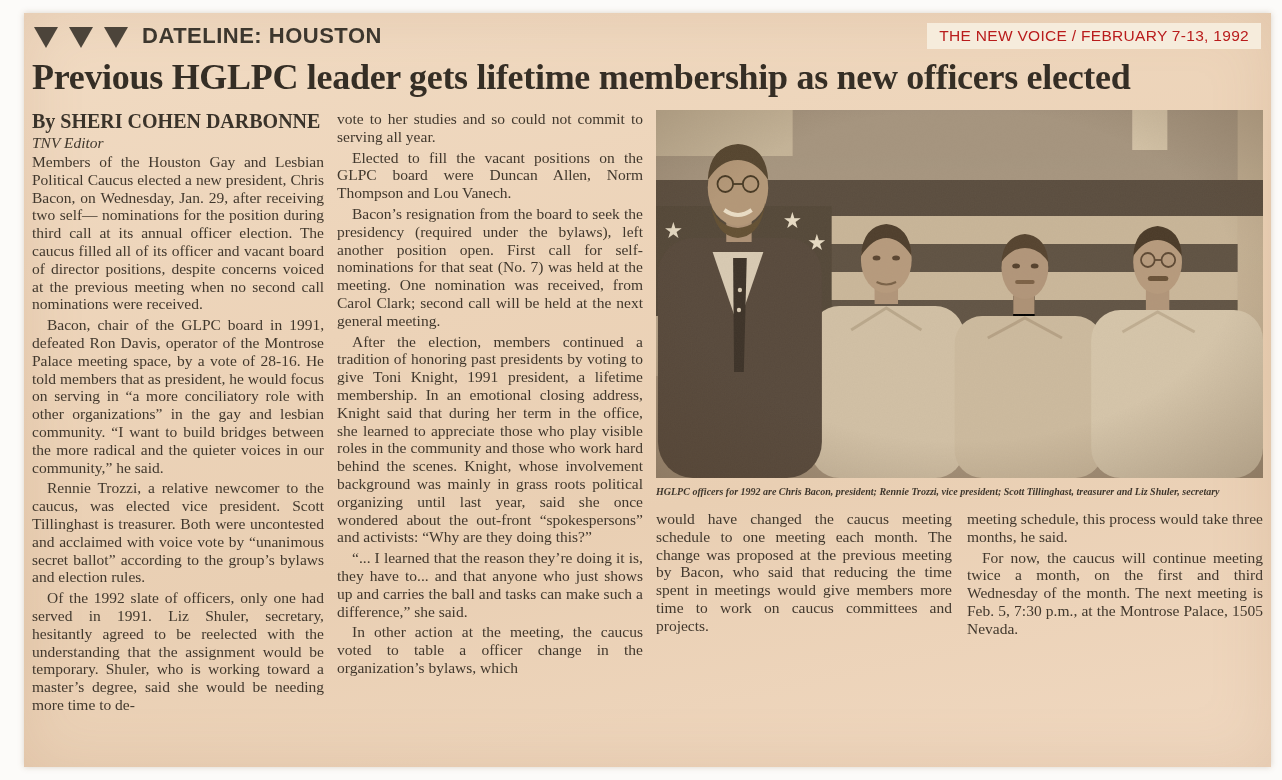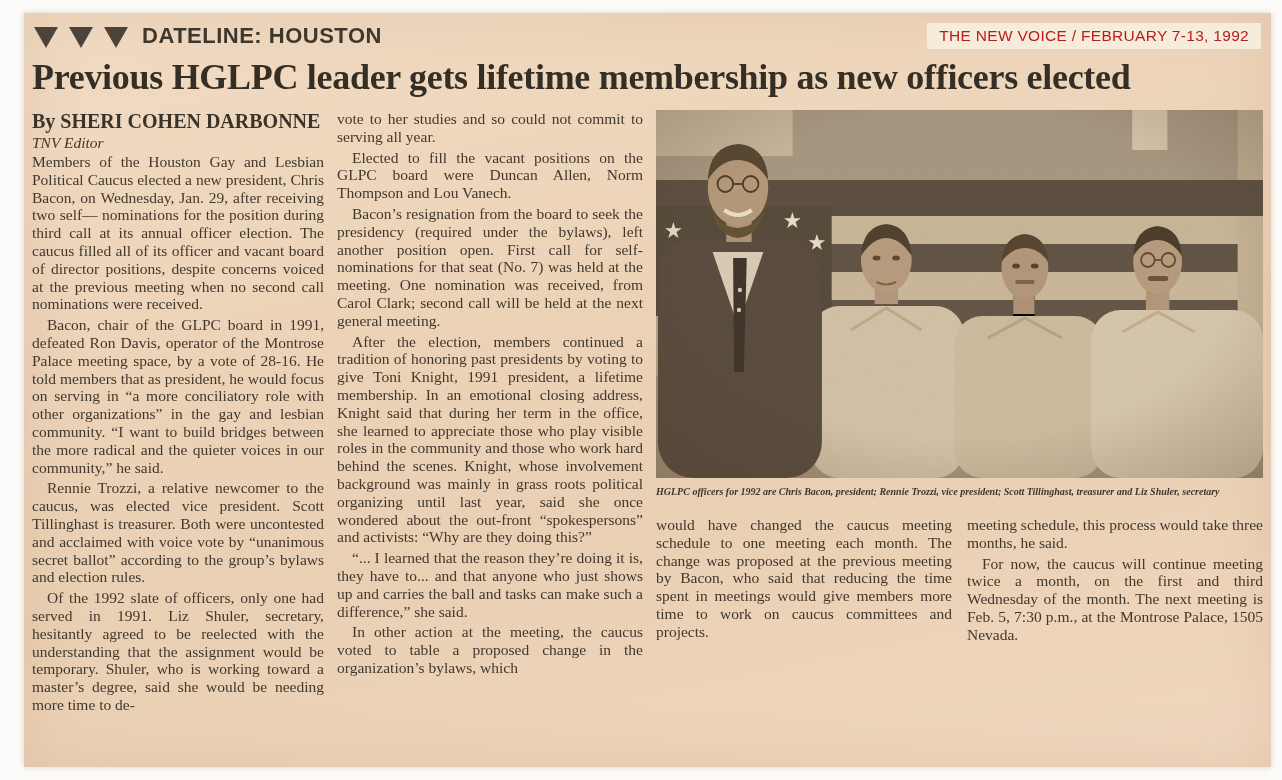--- a/index.html
+++ b/index.html
@@ -54,21 +54,21 @@
   .paras p:first-child{text-indent:0;}
   
   .right{display:flex;flex-direction:column;}
   .photo{margin:0;width:100%;height:368px;}
   .photo svg{width:100%;height:100%;display:block;}
   .caption{
     margin-top:5px;font-size:10px;line-height:18px;
     font-weight:bold;font-style:italic;color:#3e362c;
   }
   .right-cols{
-    margin-top:15px;flex:1;
+    margin-top:9px;flex:1;
     display:grid;grid-template-columns:1fr 1fr;column-gap:15px;
   }
 </style>
 </head>
 <body>
 
 <div class="scan">
 
   <header class="topbar">
     <div class="dateline">
@@ -99,21 +99,21 @@
         </div>
     </div>
 
     <div class="col">
       <div class="paras">
           <p>vote to her studies and so could not commit to serving all year.</p>
           <p>Elected to fill the vacant positions on the GLPC board were Duncan Allen, Norm Thompson and Lou Vanech.</p>
           <p>Bacon’s resignation from the board to seek the presidency (required under the bylaws), left another position open. First call for self-nominations for that seat (No. 7) was held at the meeting. One nomination was received, from Carol Clark; second call will be held at the next general meeting.</p>
           <p>After the election, members continued a tradition of honoring past presidents by voting to give Toni Knight, 1991 president, a lifetime membership. In an emotional closing address, Knight said that during her term in the office, she learned to appreciate those who play visible roles in the community and those who work hard behind the scenes. Knight, whose involvement background was mainly in grass roots political organizing until last year, said she once wondered about the out-front “spokespersons” and activists: “Why are they doing this?”</p>
           <p>“... I learned that the reason they’re doing it is, they have to... and that anyone who just shows up and carries the ball and tasks can make such a difference,” she said.</p>
-          <p>In other action at the meeting, the caucus voted to table a proposed change in the organization’s bylaws, which</p>
+          <p>In other action at the meeting, the caucus voted to table a officer change in the organization’s bylaws, which</p>
         </div>
     </div>
 
     <div class="right">
       <figure class="photo" aria-label="Four men posing in front of an American flag backdrop">
         <svg viewBox="0 0 622 368" preserveAspectRatio="none">
           <defs>
             <linearGradient id="bgGrad" x1="0" y1="0" x2="0" y2="1">
               <stop offset="0" stop-color="#b7a48b"></stop>
               <stop offset="0.25" stop-color="#c3b095"></stop>

